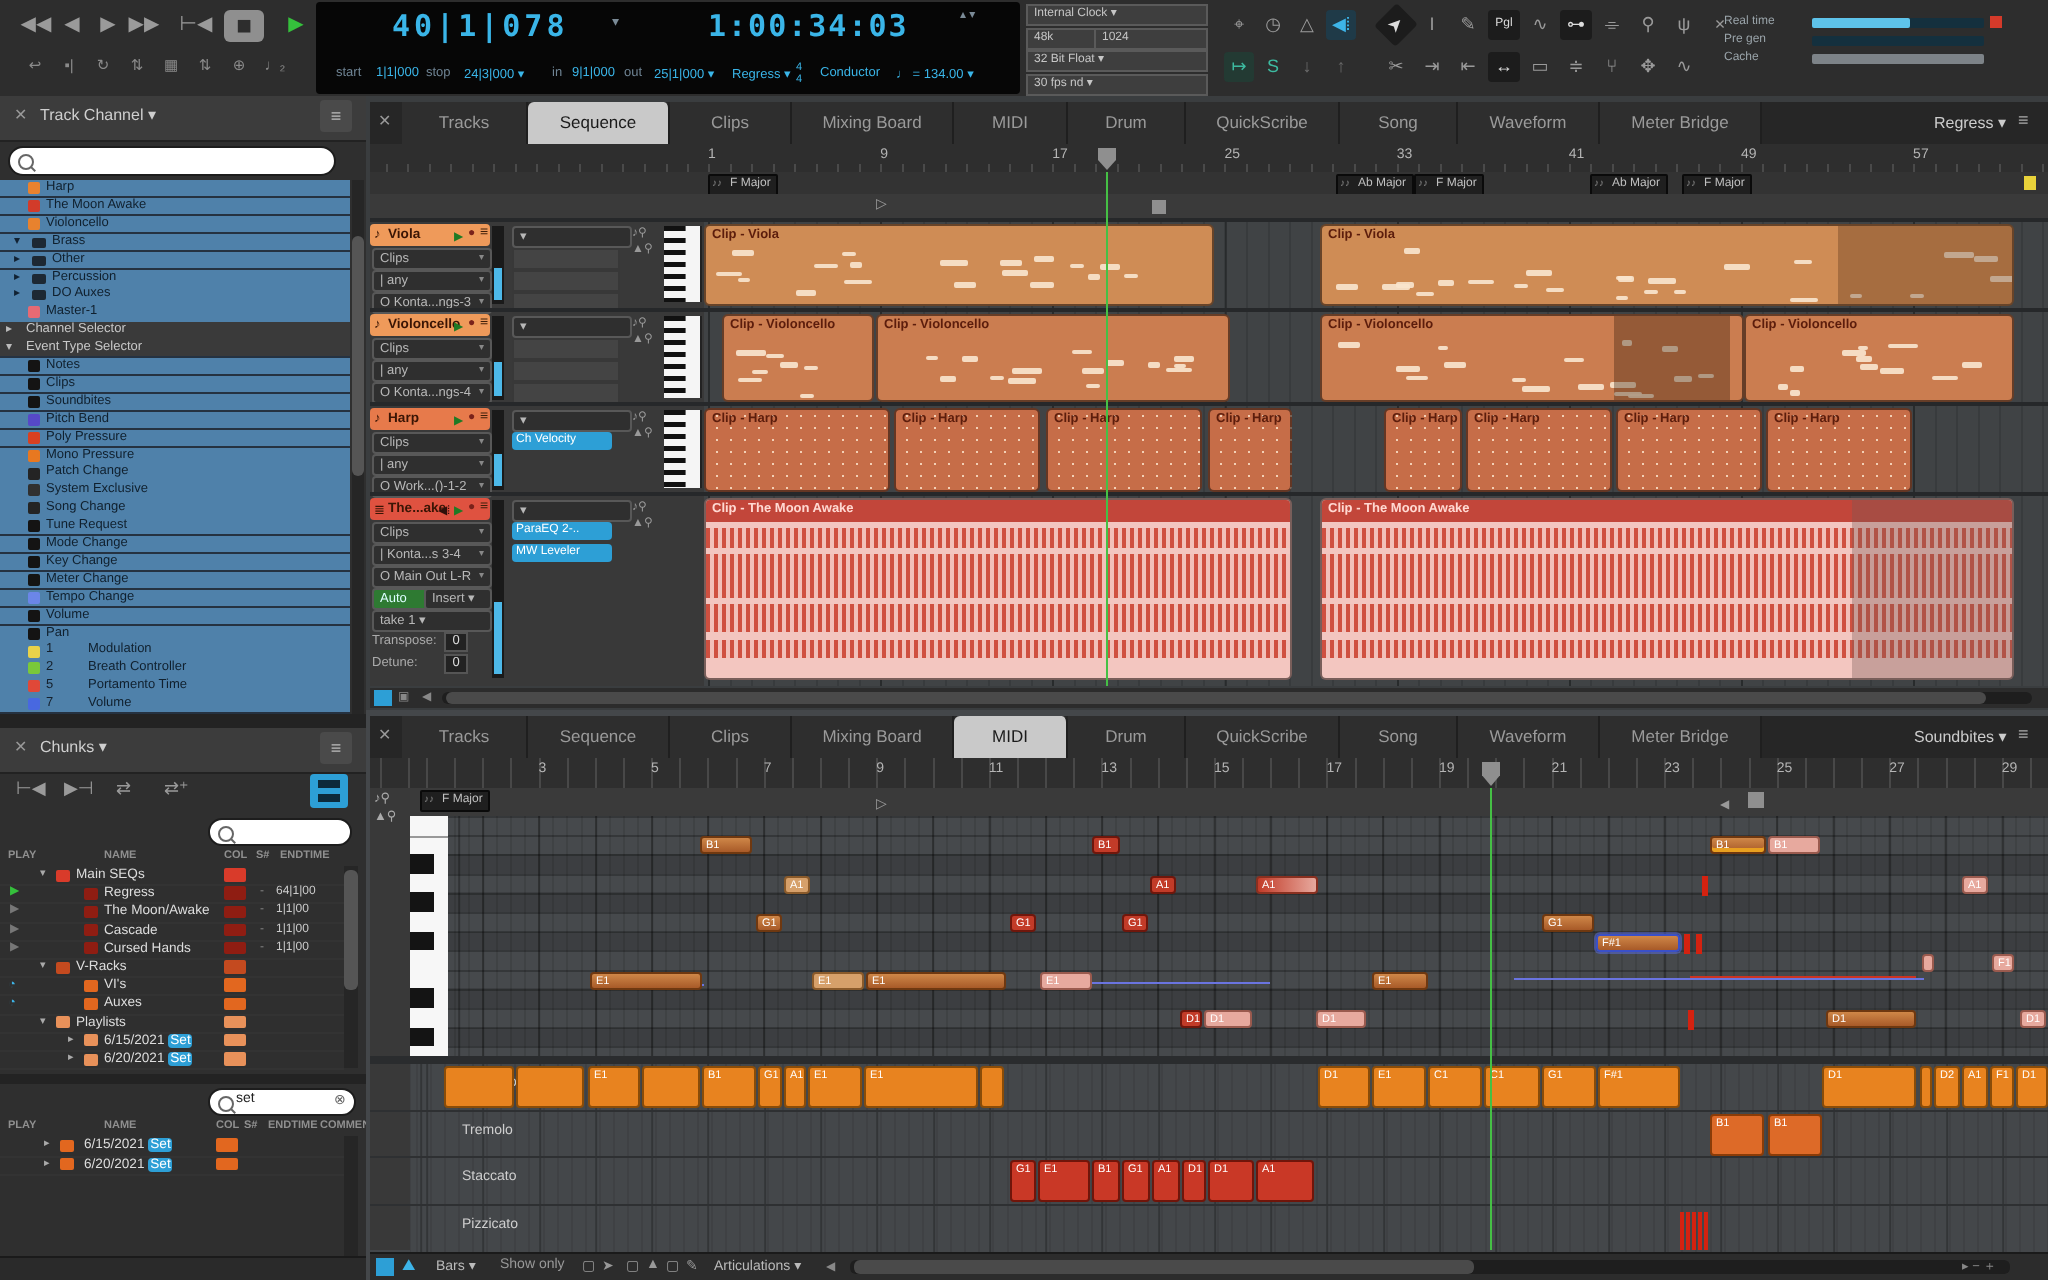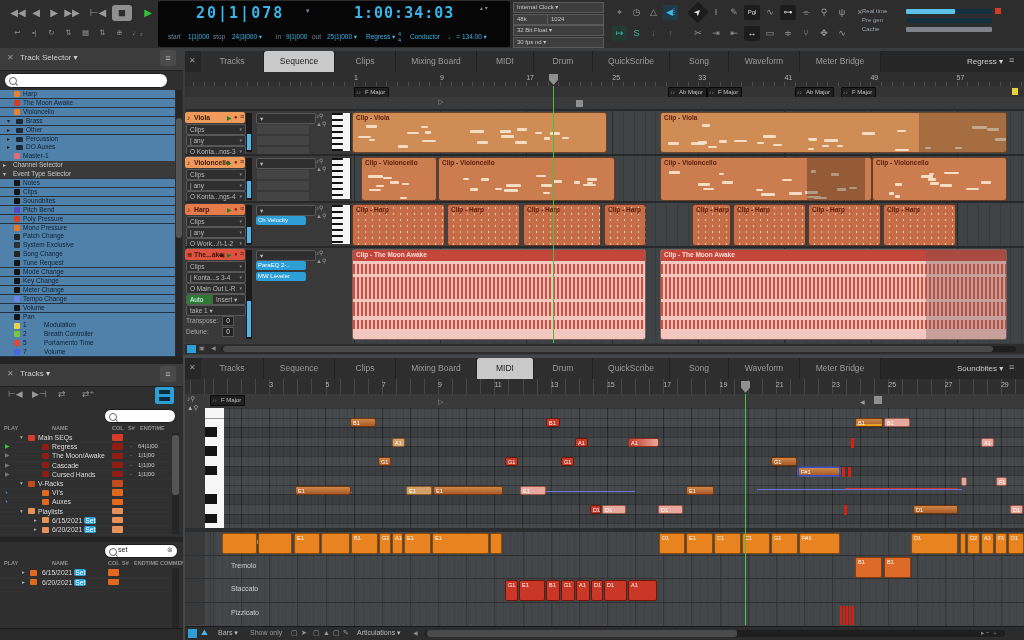--- a/index.html
+++ b/index.html
@@ -42,21 +42,21 @@
       <div style="position: absolute; left: 186px; top: 4px; width: 20px; height: 18px; font-size: 10px; line-height: 18px; text-align: center; color: rgb(154, 64, 56);">●</div>
       <div style="position: absolute; left: 10px; top: 27px; width: 15px; height: 12px; font-size: 7.5px; line-height: 12px; text-align: center; color: rgb(138, 138, 138);">↩</div>
       <div style="position: absolute; left: 27px; top: 27px; width: 15px; height: 12px; font-size: 7.5px; line-height: 12px; text-align: center; color: rgb(138, 138, 138);">▪|</div>
       <div style="position: absolute; left: 44px; top: 27px; width: 15px; height: 12px; font-size: 7.5px; line-height: 12px; text-align: center; color: rgb(138, 138, 138);">↻</div>
       <div style="position: absolute; left: 61px; top: 27px; width: 15px; height: 12px; font-size: 7.5px; line-height: 12px; text-align: center; color: rgb(138, 138, 138);">⇅</div>
       <div style="position: absolute; left: 78px; top: 27px; width: 15px; height: 12px; font-size: 7.5px; line-height: 12px; text-align: center; color: rgb(138, 138, 138);">▦</div>
       <div style="position: absolute; left: 95px; top: 27px; width: 15px; height: 12px; font-size: 7.5px; line-height: 12px; text-align: center; color: rgb(138, 138, 138);">⇅</div>
       <div style="position: absolute; left: 112px; top: 27px; width: 15px; height: 12px; font-size: 7.5px; line-height: 12px; text-align: center; color: rgb(138, 138, 138);">⊕</div>
       <div style="position: absolute; left: 130px; top: 27px; width: 15px; height: 12px; font-size: 7.5px; line-height: 12px; text-align: center; color: rgb(138, 138, 138);">♩₂</div>
       <div style="position: absolute; left: 158px; top: 1px; width: 352px; height: 46px; background: rgb(6, 6, 6); border-radius: 2px;">
-        <div class="mono" style="position: absolute; left: 38px; top: 3px; font-size: 15px; font-weight: bold; letter-spacing: 2px; color: rgb(58, 181, 232);">20|1|078</div>
+        <div class="mono" style="position: absolute; left: 38px; top: 3px; font-size: 15px; font-weight: bold; letter-spacing: 2px; color: rgb(58, 181, 232);">40|1|078</div>
         <div style="position: absolute; left: 148px; top: 6px; font-size: 7px; color: rgb(122, 138, 150);">▾</div>
         <div class="mono" style="position: absolute; left: 196px; top: 3px; font-size: 15px; font-weight: bold; letter-spacing: 1px; color: rgb(58, 181, 232);">1:00:34:03</div>
         <div style="position: absolute; left: 322px; top: 4px; font-size: 6px; color: rgb(122, 138, 150); line-height: 7px;">▴
 ▾</div>
         <div style="position: absolute; left: 10px; top: 32px; font-size: 6.5px; color: rgb(111, 132, 148); white-space: nowrap;">start</div>
         <div style="position: absolute; left: 30px; top: 32px; font-size: 6.5px; color: rgb(58, 181, 232); white-space: nowrap;">1|1|000</div>
         <div style="position: absolute; left: 55px; top: 32px; font-size: 6.5px; color: rgb(111, 132, 148); white-space: nowrap;">stop</div>
         <div style="position: absolute; left: 74px; top: 32px; font-size: 6.5px; color: rgb(58, 181, 232); white-space: nowrap;">24|3|000 ▾</div>
         <div style="position: absolute; left: 118px; top: 32px; font-size: 6.5px; color: rgb(111, 132, 148); white-space: nowrap;">in</div>
         <div style="position: absolute; left: 128px; top: 32px; font-size: 6.5px; color: rgb(58, 181, 232); white-space: nowrap;">9|1|000</div>
@@ -106,21 +106,21 @@
       </div>
       <div style="position: absolute; left: 862px; top: 17px; font-size: 6px; color: rgb(154, 164, 170);">Pre gen</div>
       <div style="position: absolute; left: 906px; top: 18px; width: 86px; height: 5px; background: rgb(20, 48, 62); border-radius: 1px;"></div>
       <div style="position: absolute; left: 862px; top: 26px; font-size: 6px; color: rgb(154, 164, 170);">Cache</div>
       <div style="position: absolute; left: 906px; top: 27px; width: 86px; height: 5px; background: rgb(125, 131, 136); border-radius: 1px;"></div>
       <div style="position: absolute; left: 995px; top: 8px; width: 6px; height: 6px; background: rgb(212, 58, 42);"></div>
     </div>
     <div style="position: absolute; left: 0px; top: 48px; width: 183px; height: 592px; background: rgb(47, 47, 47); border-right: 2px solid rgb(21, 21, 21);">
       <div style="position: absolute; left: 0px; top: 0px; width: 183px; height: 22px; background: rgb(60, 60, 60); border-bottom: 1px solid rgb(34, 34, 34);">
         <div style="position: absolute; left: 7px; top: 5px; font-size: 8px; color: rgb(153, 153, 153);">✕</div>
-        <div style="position: absolute; left: 20px; top: 5px; font-size: 8px; color: rgb(207, 207, 207);">Track Selector  ▾</div>
+        <div style="position: absolute; left: 20px; top: 5px; font-size: 8px; color: rgb(207, 207, 207);">Track Channel  ▾</div>
         <div style="position: absolute; left: 160px; top: 2px; width: 16px; height: 16px; background: rgb(74, 74, 74); border-radius: 2px; font-size: 9px; line-height: 16px; text-align: center; color: rgb(187, 187, 187);">≡</div>
       </div>
       <div class="pill" style="position: absolute; left: 4px; top: 25px; width: 162px; height: 13px;">
         <div class="mag" style="position: absolute; left: 4px; top: 3px;"></div>
       </div>
       <div style="position: absolute; left: 0px; top: 42px; width: 183px; height: 267px; overflow: hidden; background: rgb(47, 47, 47);">
         <div style="position: absolute; left: 0px; top: 0px; width: 175px; height: 8.4px; background: rgb(79, 129, 170); border-bottom: 1px solid rgb(37, 50, 65);">
           <div style="position: absolute; left: 14px; top: 1.2px; width: 6px; height: 6px; background: rgb(232, 130, 46); border-radius: 1px;"></div>
           <div style="position: absolute; left: 23px; top: 0px; font-size: 6.5px; line-height: 8.4px; color: rgb(16, 32, 46); white-space: nowrap;">Harp</div>
         </div>
@@ -247,21 +247,21 @@
           <div style="position: absolute; left: 14px; top: 1.2px; width: 6px; height: 6px; background: rgb(72, 104, 224); border-radius: 1px;"></div>
           <div style="position: absolute; left: 23px; top: 0px; font-size: 6.5px; line-height: 8.4px; color: rgb(20, 32, 44);">7</div>
           <div style="position: absolute; left: 44px; top: 0px; font-size: 6.5px; line-height: 8.4px; color: rgb(16, 32, 46); white-space: nowrap;">Volume</div>
         </div>
       </div>
       <div style="position: absolute; left: 176px; top: 42px; width: 6px; height: 267px; background: rgb(38, 38, 38);"></div>
       <div style="position: absolute; left: 176px; top: 70px; width: 6px; height: 120px; background: rgb(85, 85, 85); border-radius: 3px;"></div>
       <div style="position: absolute; left: 0px; top: 309px; width: 183px; height: 7px; background: rgb(35, 35, 35);"></div>
       <div style="position: absolute; left: 0px; top: 316px; width: 183px; height: 22px; background: rgb(60, 60, 60); border-bottom: 1px solid rgb(34, 34, 34);">
         <div style="position: absolute; left: 7px; top: 5px; font-size: 8px; color: rgb(153, 153, 153);">✕</div>
-        <div style="position: absolute; left: 20px; top: 5px; font-size: 8px; color: rgb(207, 207, 207);">Tracks  ▾</div>
+        <div style="position: absolute; left: 20px; top: 5px; font-size: 8px; color: rgb(207, 207, 207);">Chunks  ▾</div>
         <div style="position: absolute; left: 160px; top: 2px; width: 16px; height: 16px; background: rgb(74, 74, 74); border-radius: 2px; font-size: 9px; line-height: 16px; text-align: center; color: rgb(187, 187, 187);">≡</div>
       </div>
       <div style="position: absolute; left: 0px; top: 338px; width: 183px; height: 22px;">
         <div style="position: absolute; left: 8px; top: 3px; font-size: 9px; color: rgb(154, 154, 154);">⊢◀</div>
         <div style="position: absolute; left: 32px; top: 3px; font-size: 9px; color: rgb(154, 154, 154);">▶⊣</div>
         <div style="position: absolute; left: 58px; top: 3px; font-size: 9px; color: rgb(154, 154, 154);">⇄</div>
         <div style="position: absolute; left: 82px; top: 3px; font-size: 9px; color: rgb(154, 154, 154);">⇄⁺</div>
         <div style="position: absolute; left: 155px; top: 1px; width: 19px; height: 17px; background: rgb(45, 159, 214); border-radius: 2px;">
           <div style="position: absolute; left: 4px; top: 3px; width: 11px; height: 4px; background: rgb(13, 42, 58);"></div>
           <div style="position: absolute; left: 4px; top: 10px; width: 11px; height: 4px; background: rgb(13, 42, 58);"></div>

